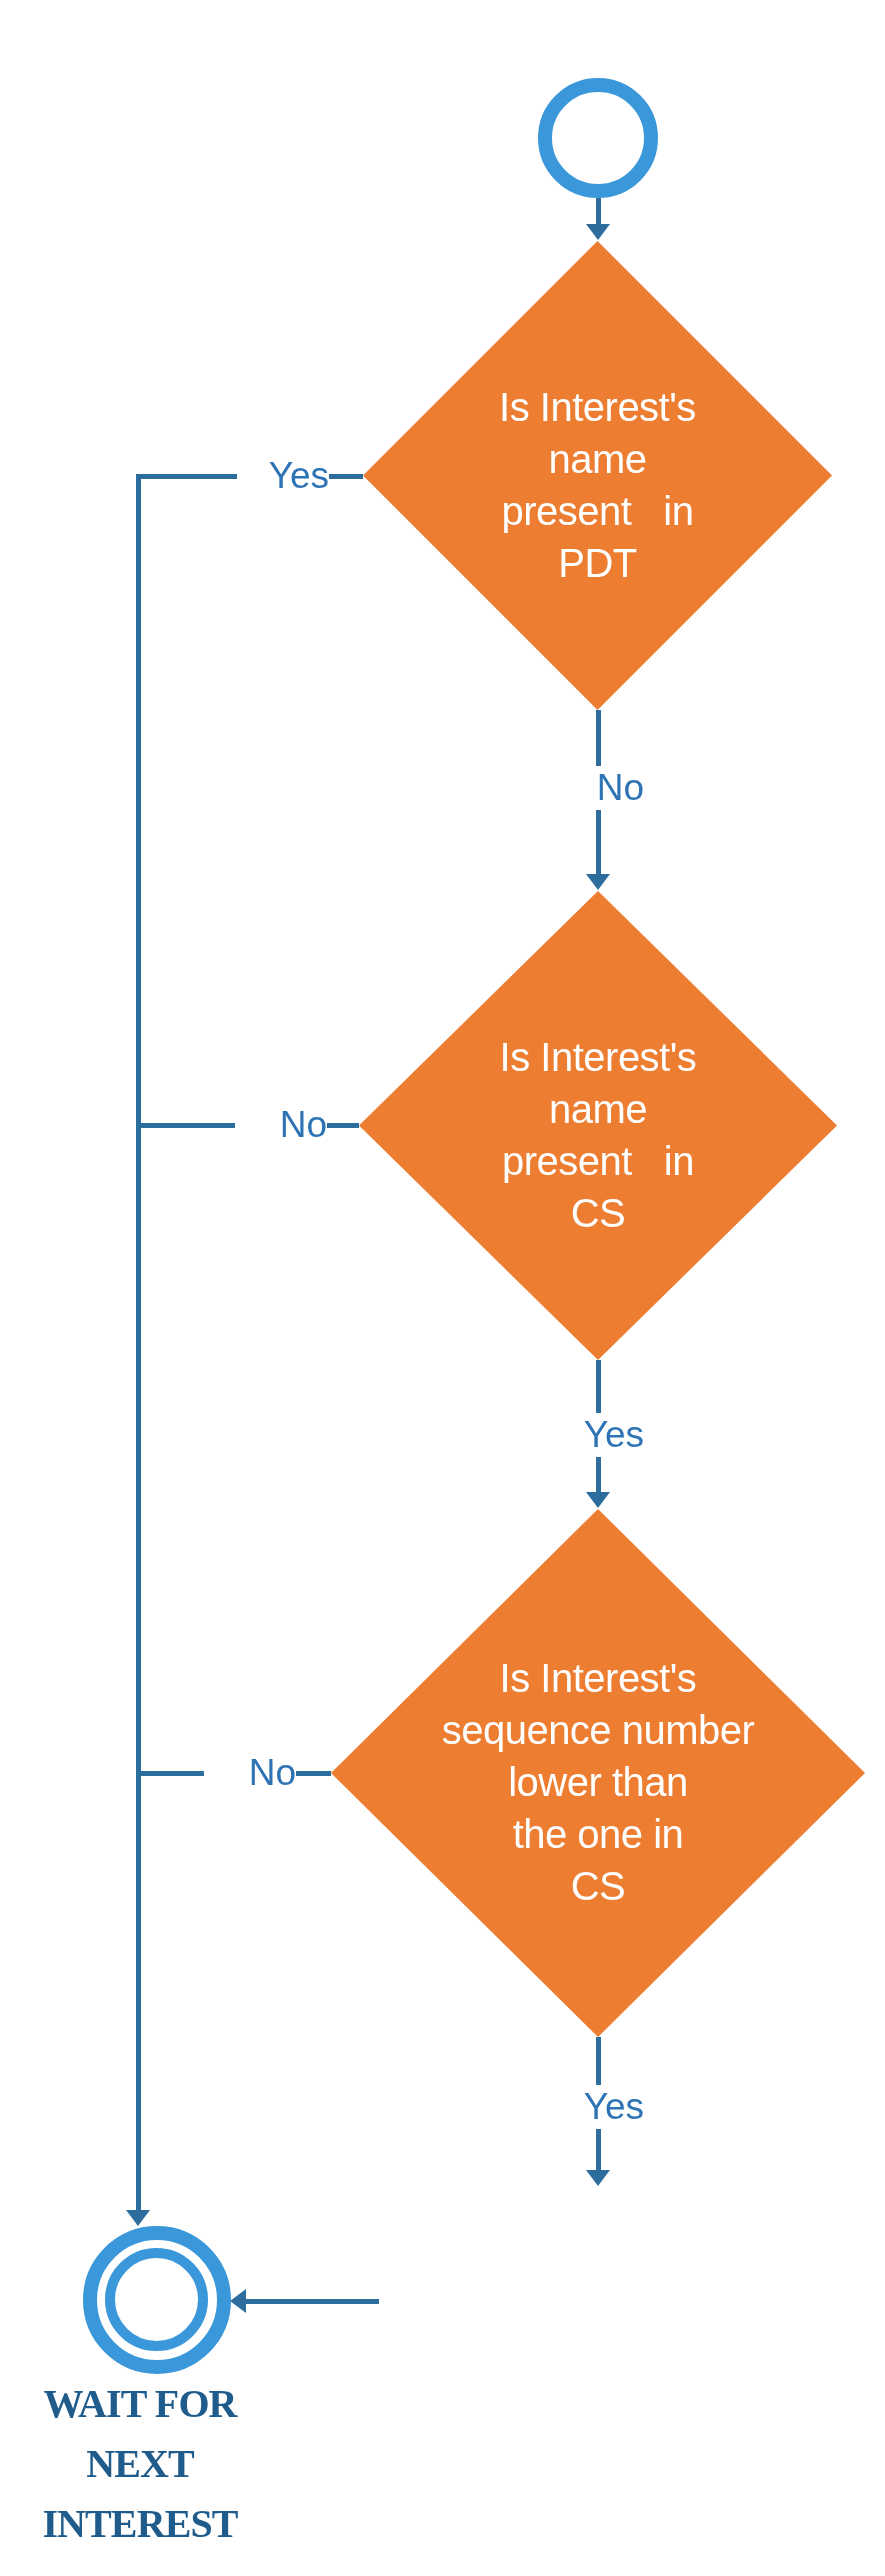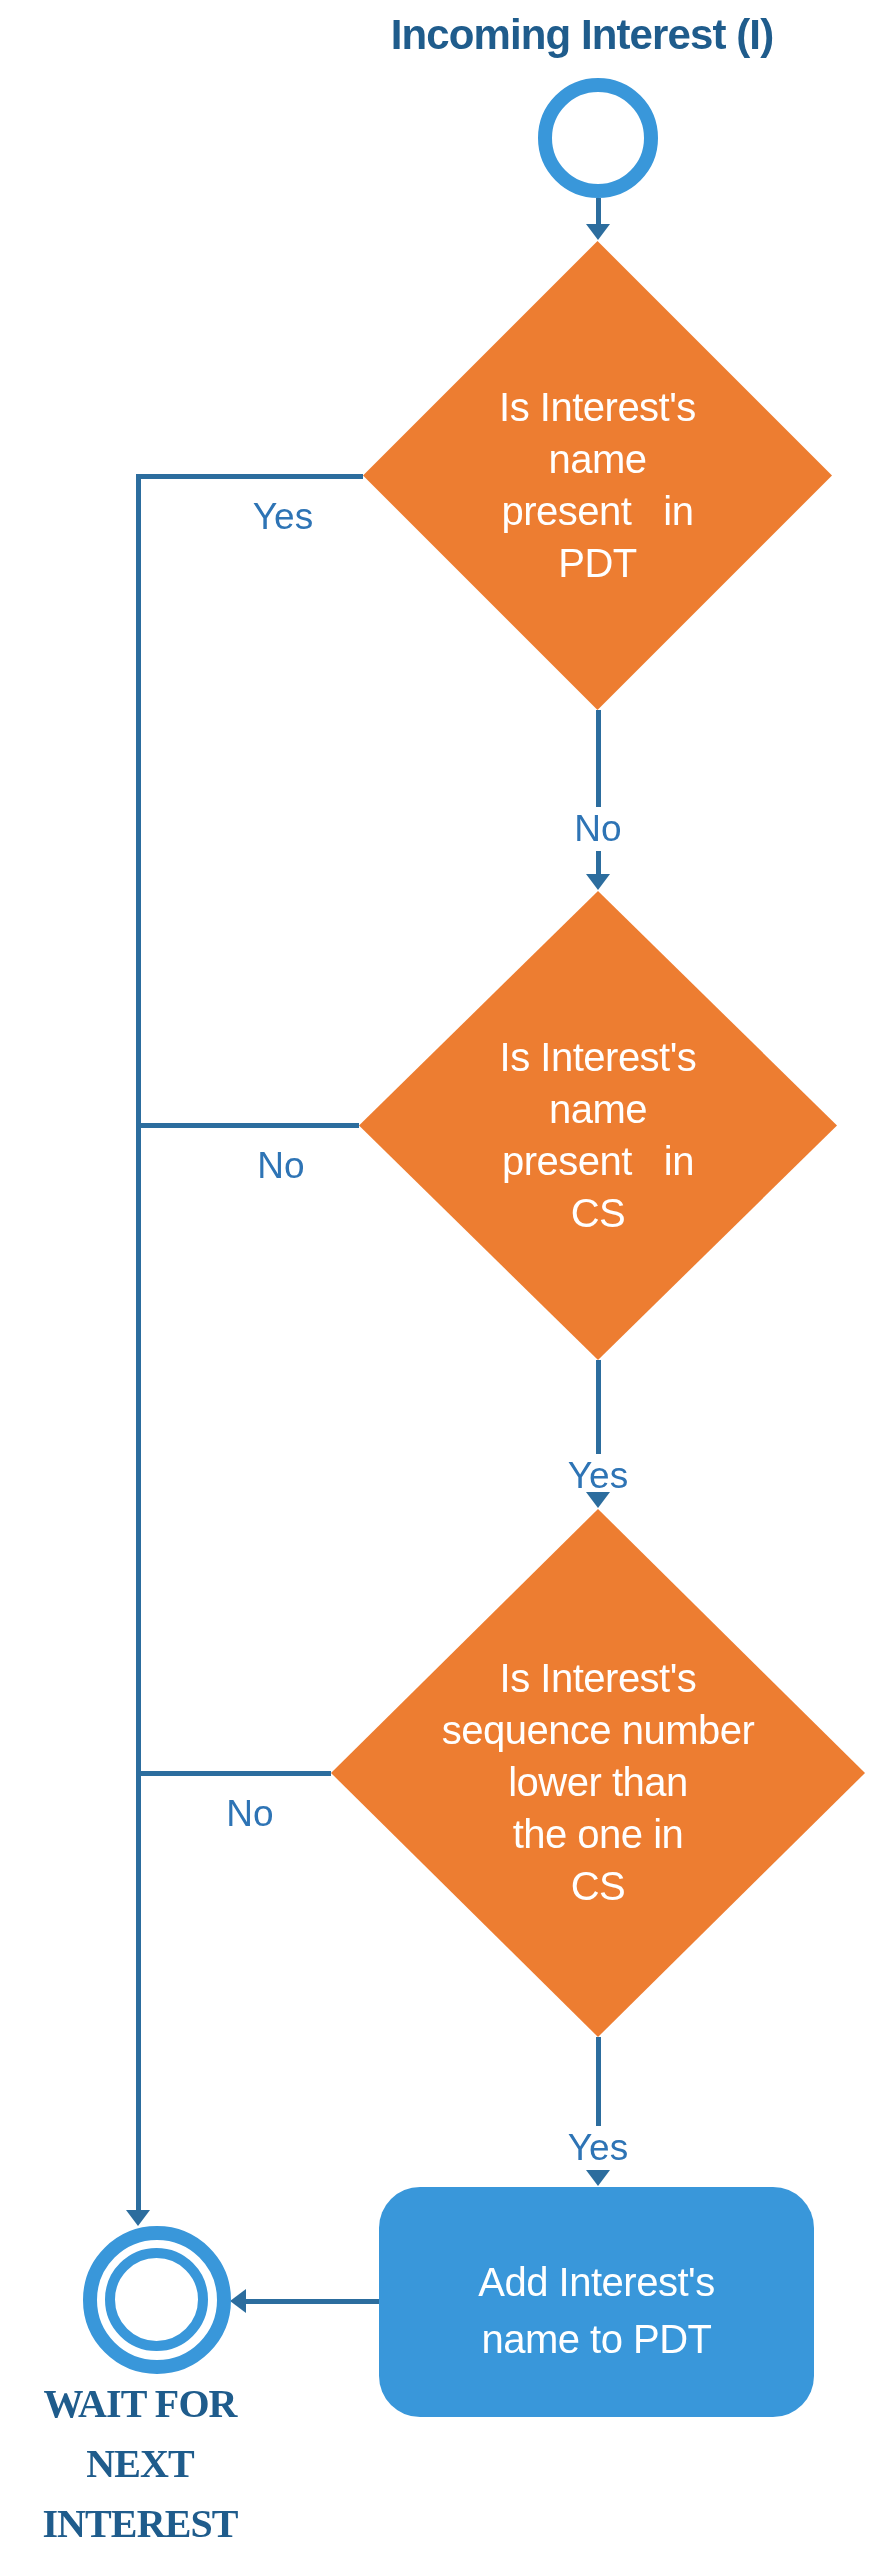--- a/index.html
+++ b/index.html
@@ -28,22 +28,22 @@
     position:absolute;width:0;height:0;
     border-left:12px solid transparent;border-right:12px solid transparent;
     border-top:16.6px solid var(--edge-blue);
   }
   .arrow-left{
     position:absolute;width:0;height:0;
     border-top:12px solid transparent;border-bottom:12px solid transparent;
     border-right:16.6px solid var(--edge-blue);
   }
   .edge-label{
-    position:absolute;width:92px;height:44px;line-height:44px;text-align:center;
-    font-size:37px;color:var(--label-blue);background:#fff;margin-top:41px;
+    position:absolute;width:92px;height:44px;line-height:44px;text-align:right;
+    font-size:37px;color:var(--label-blue);background:#fff;
   }
   .diamond{
     position:absolute;background:var(--orange);
     clip-path:polygon(50% 0%,100% 50%,50% 100%,0% 50%);
     display:flex;align-items:center;justify-content:center;
   }
   .dtext{
     color:#fff;font-size:40px;line-height:52px;text-align:center;
     white-space:pre-wrap;letter-spacing:-0.5px;margin-top:18px;
   }
@@ -65,21 +65,20 @@
     position:absolute;left:0px;top:2374px;width:280px;text-align:center;
     font-size:40px;font-weight:bold;line-height:60px;letter-spacing:-0.9px;
     color:var(--dark-blue);white-space:pre-wrap;font-family:Liberation Serif, serif;
   }
 </style>
 </head>
 <body>
 
 <div class="canvas">
 
-  <div class="title">Incoming Interest (I)</div>
 
   <div class="circle-start"></div>
 
   <div class="edge-v" style="left:596px;top:198px;height:30px;"></div>
   <div class="arrow-down" style="left:586px;top:224px;"></div>
 
   <div class="diamond" style="left:363px;top:241px;width:469px;height:469px;">
     <div class="dtext">Is Interest's
 name
 present   in
@@ -118,24 +117,20 @@
 CS</div>
   </div>
 
   <div class="edge-h" style="left:138px;top:1771px;width:193px;"></div>
   <div class="edge-label" style="left:204px;top:1751px;">No</div>
 
   <div class="edge-v" style="left:596px;top:2037px;height:135px;"></div>
   <div class="edge-label" style="left:552px;top:2085px;">Yes</div>
   <div class="arrow-down" style="left:586px;top:2170px;"></div>
 
-  <div class="action">
-    <div class="dtext">Add Interest's
-name to PDT</div>
-  </div>
 
   <div class="edge-h" style="left:245px;top:2299px;width:134px;"></div>
   <div class="arrow-left" style="left:230px;top:2289px;"></div>
 
   <div class="circle-end-outer"></div>
   <div class="circle-end-inner"></div>
 
   <div class="end-label">WAIT FOR
 NEXT
 INTEREST</div>

